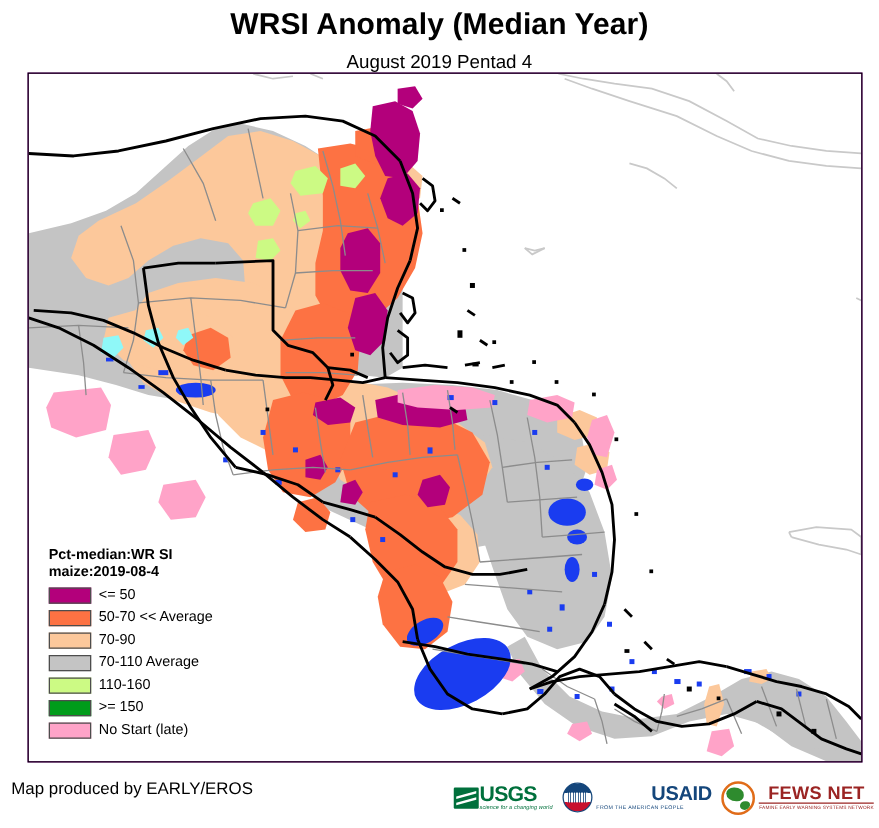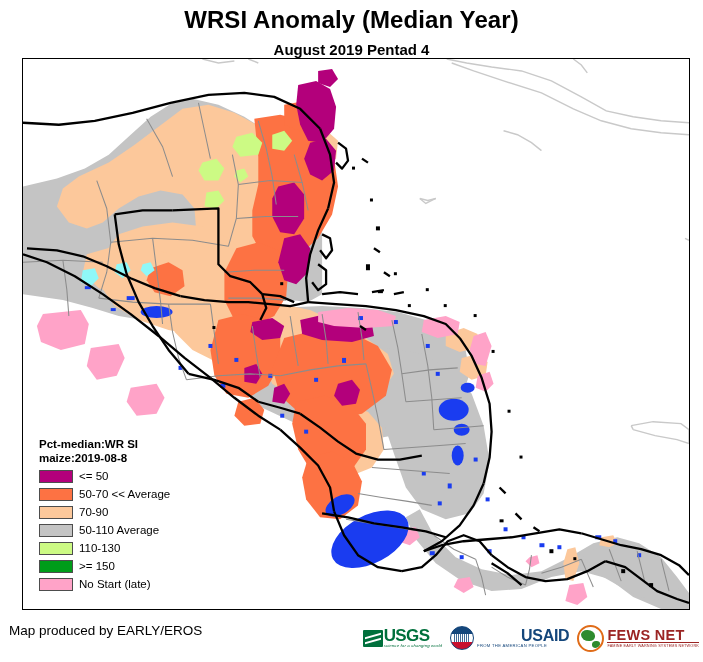--- a/index.html
+++ b/index.html
@@ -24,21 +24,21 @@
   }
   #main-title {
     font-size: 24px;
     font-weight: bold;
     color: #000;
     margin-top: 6px;
     letter-spacing: 0.1px;
   }
   #sub-title {
     font-size: 15px;
-    font-weight: bold;
+    font-weight: normal;
     color: #000;
     margin-top: 7px;
   }
 
   
   #map-frame {
     position: absolute;
     left: 22px;
     top: 58px;
     width: 668px;
@@ -214,20 +214,21 @@
     border-radius: 50% 40% 55% 45%;
   }
   .fews-word {
     font-size: 14.5px;
     font-weight: bold;
     color: #9b2423;
     letter-spacing: 0.3px;
     line-height: 14px;
     border-bottom: 1.4px solid #9b2423;
     padding-bottom: 0px;
+    text-align: center;
   }
   .fews-tag {
     font-size: 3.8px;
     color: #9b2423;
     letter-spacing: 0.15px;
     line-height: 6px;
     text-align: center;
   }
 </style>
 </head>
@@ -603,41 +604,41 @@
         <rect x="600" y="512" width="4" height="4"></rect>
         <rect x="628" y="526" width="4" height="4"></rect>
         <rect x="190" y="268" width="3" height="3"></rect>
         <rect x="258" y="224" width="3" height="3"></rect>
       </g>
     </g>
   </svg>
 
   <div id="legend">
     <div class="legend-title">Pct-median:WR SI</div>
-    <div class="legend-title">maize:2019-08-8</div>
+    <div class="legend-title">maize:2019-08-4</div>
     <div id="legend-rows">
         <div class="legend-row">
           <div class="legend-swatch" style="background: rgb(179, 0, 123);"></div>
           <div class="legend-label">&lt;= 50</div>
         </div>
         <div class="legend-row">
           <div class="legend-swatch" style="background: rgb(253, 114, 67);"></div>
           <div class="legend-label">50-70 &lt;&lt; Average</div>
         </div>
         <div class="legend-row">
           <div class="legend-swatch" style="background: rgb(252, 200, 155);"></div>
           <div class="legend-label">70-90</div>
         </div>
         <div class="legend-row">
           <div class="legend-swatch" style="background: rgb(196, 196, 196);"></div>
-          <div class="legend-label">50-110 Average</div>
+          <div class="legend-label">70-110 Average</div>
         </div>
         <div class="legend-row">
           <div class="legend-swatch" style="background: rgb(204, 250, 132);"></div>
-          <div class="legend-label">110-130</div>
+          <div class="legend-label">110-160</div>
         </div>
         <div class="legend-row">
           <div class="legend-swatch" style="background: rgb(0, 156, 26);"></div>
           <div class="legend-label">&gt;= 150</div>
         </div>
         <div class="legend-row">
           <div class="legend-swatch" style="background: rgb(255, 163, 200);"></div>
           <div class="legend-label">No Start (late)</div>
         </div>
       </div>

